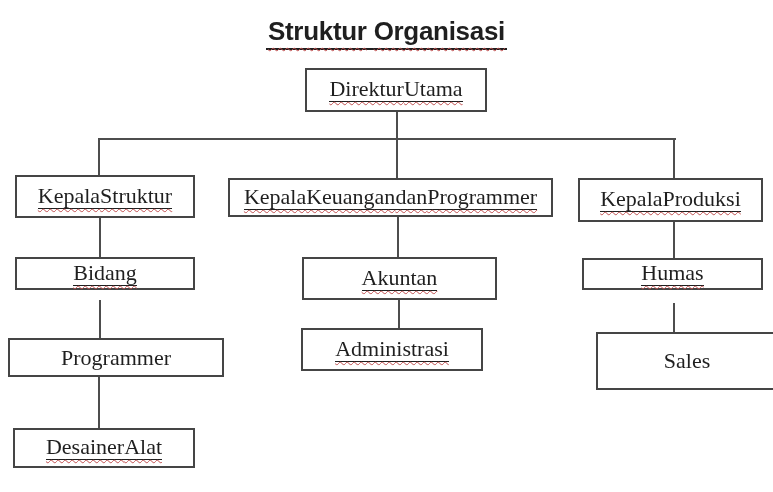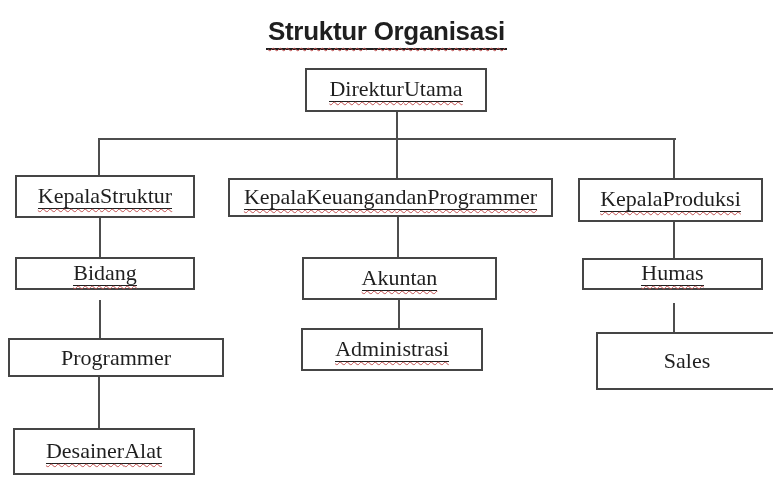--- a/index.html
+++ b/index.html
@@ -107,21 +107,21 @@
       <span class="wavy">Kepala</span> 
       <span class="wavy">Produksi</span>
     </div>
 
   <div class="box" style="left:15px;top:257px;width:180px;height:33px">
       <span class="wavy">Bidang</span> 
     </div>
   <div class="box" style="left:8px;top:338px;width:216px;height:39px">
       <span>Programmer</span>
     </div>
-  <div class="box" style="left:13px;top:428px;width:182px;height:47px">
+  <div class="box" style="left:13px;top:428px;width:182px;height:40px">
       <span class="wavy">Desainer</span> 
       <span class="wavy">Alat</span>
     </div>
 
   <div class="box" style="left:302px;top:257px;width:195px;height:43px">
       <span class="wavy">Akuntan</span>
     </div>
   <div class="box" style="left:301px;top:328px;width:182px;height:43px">
       <span class="wavy">Administrasi</span>
     </div>

